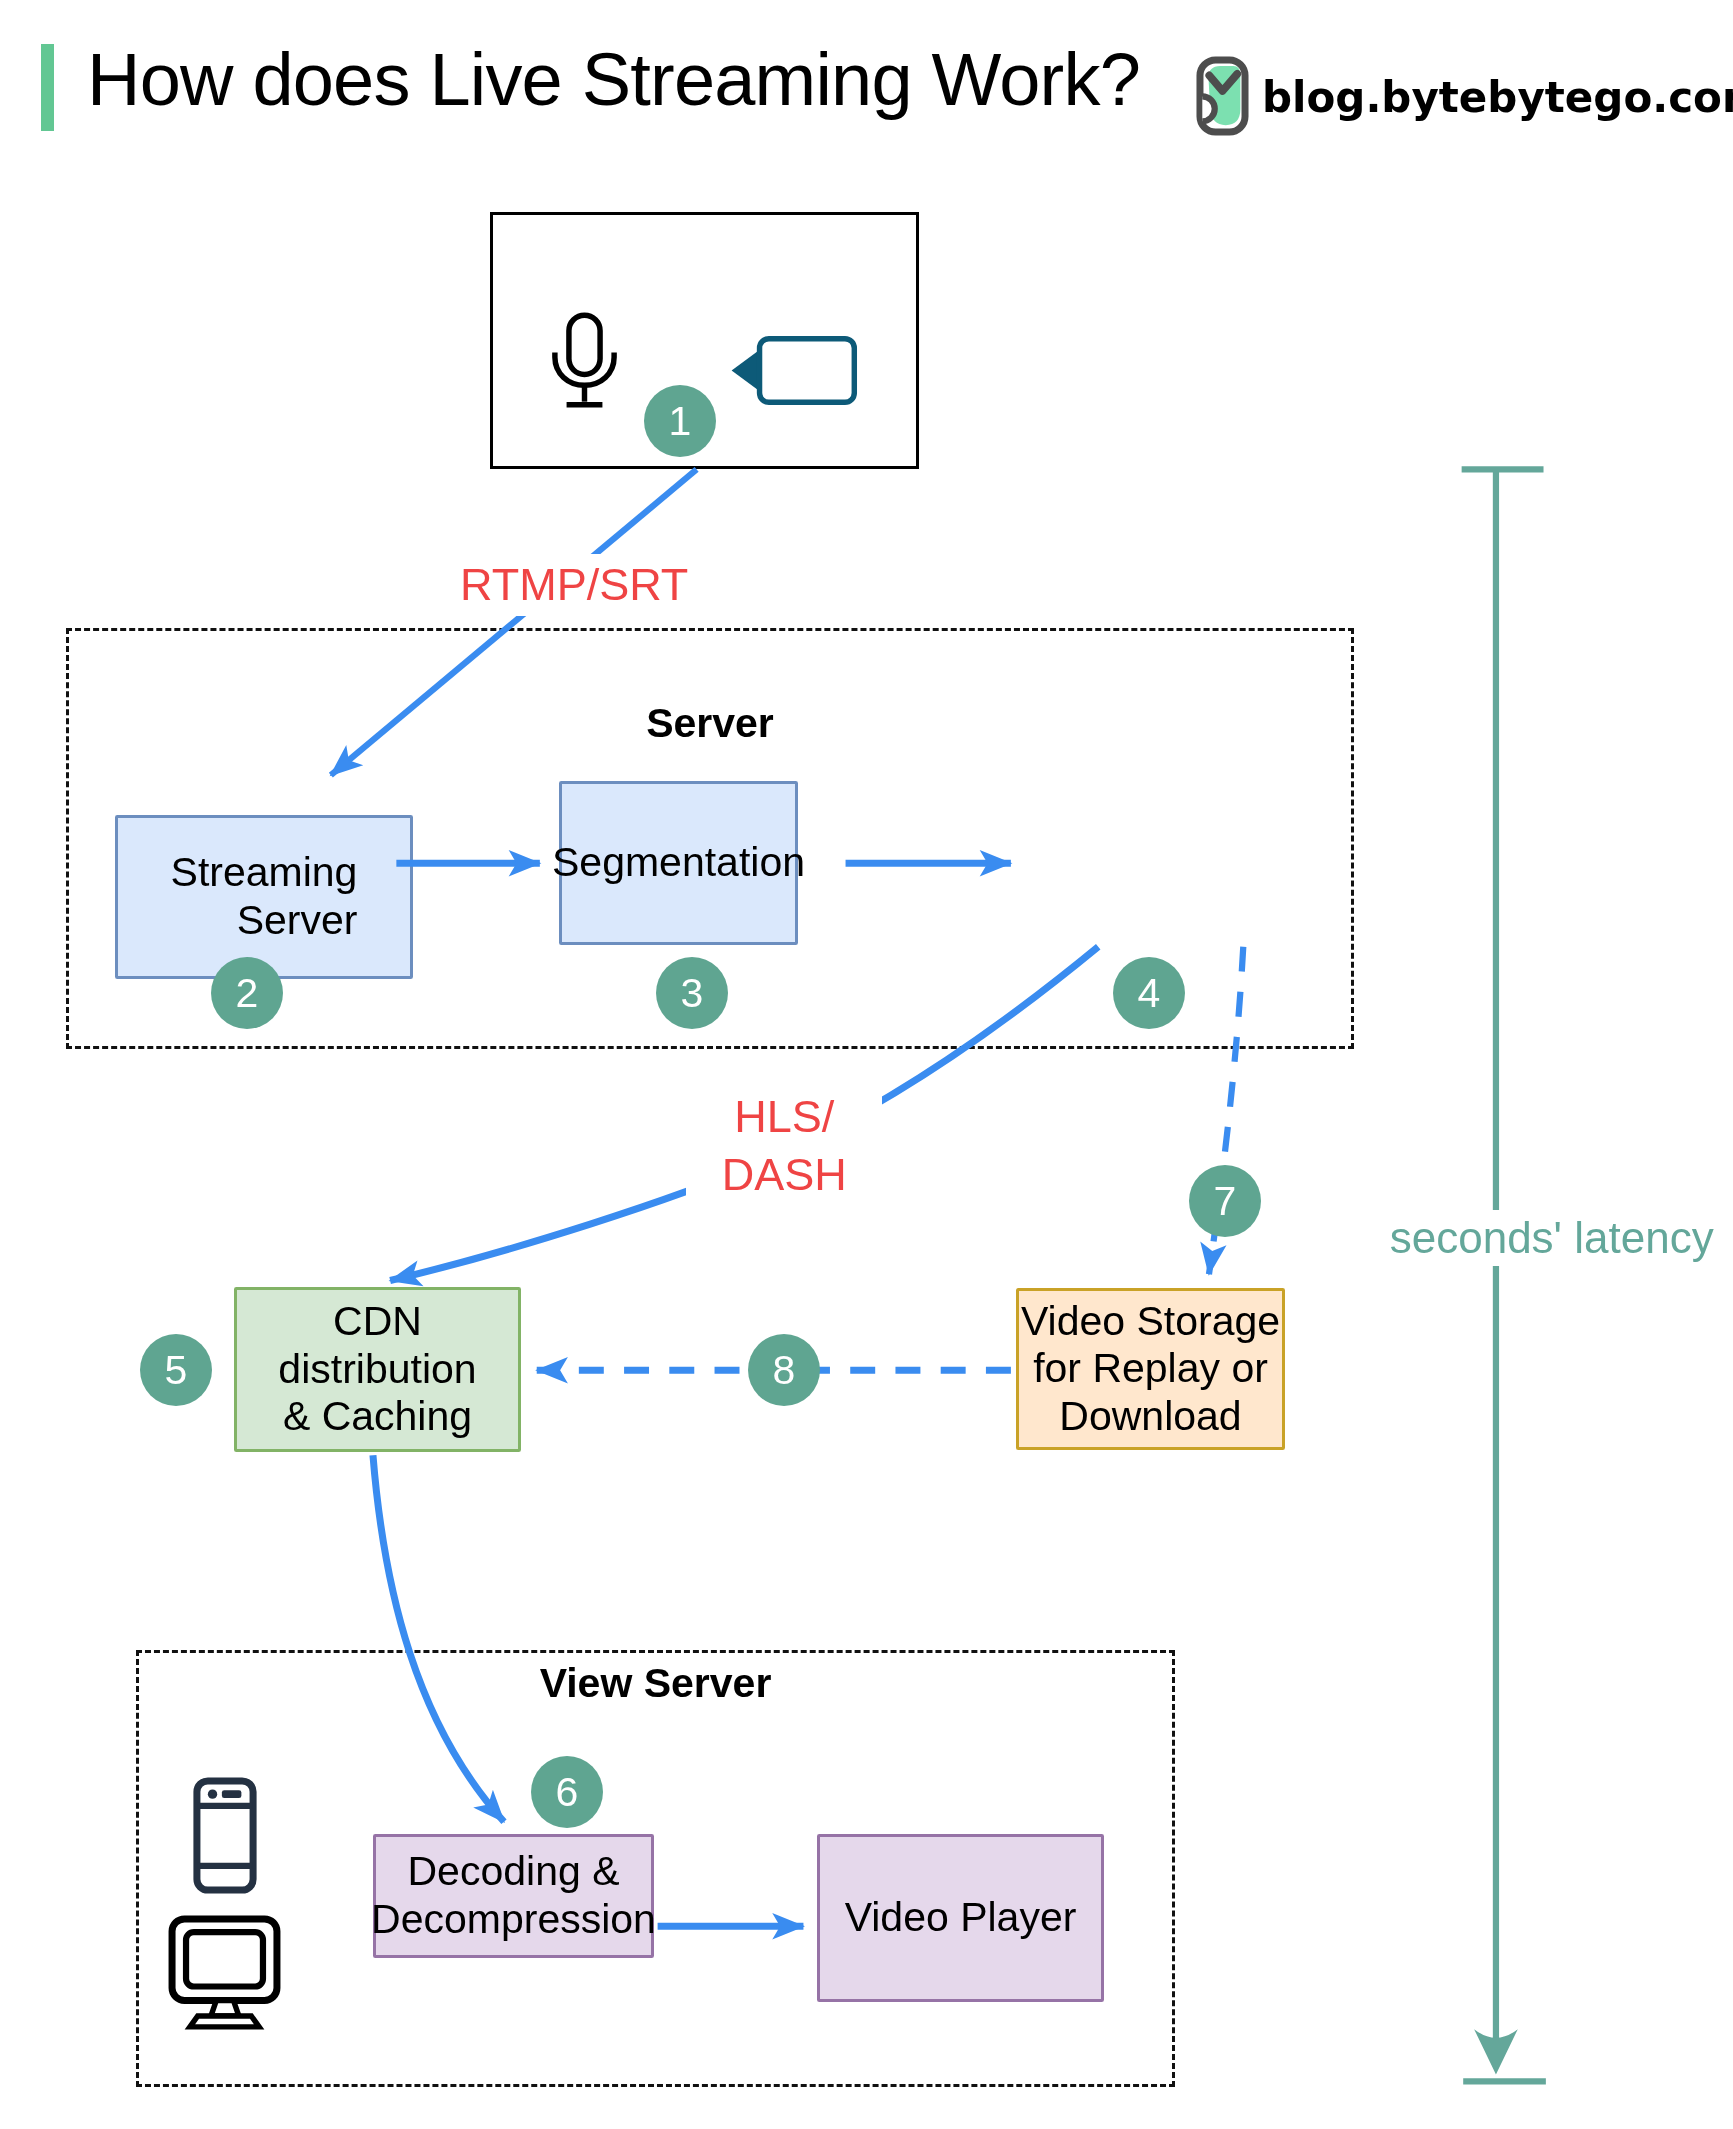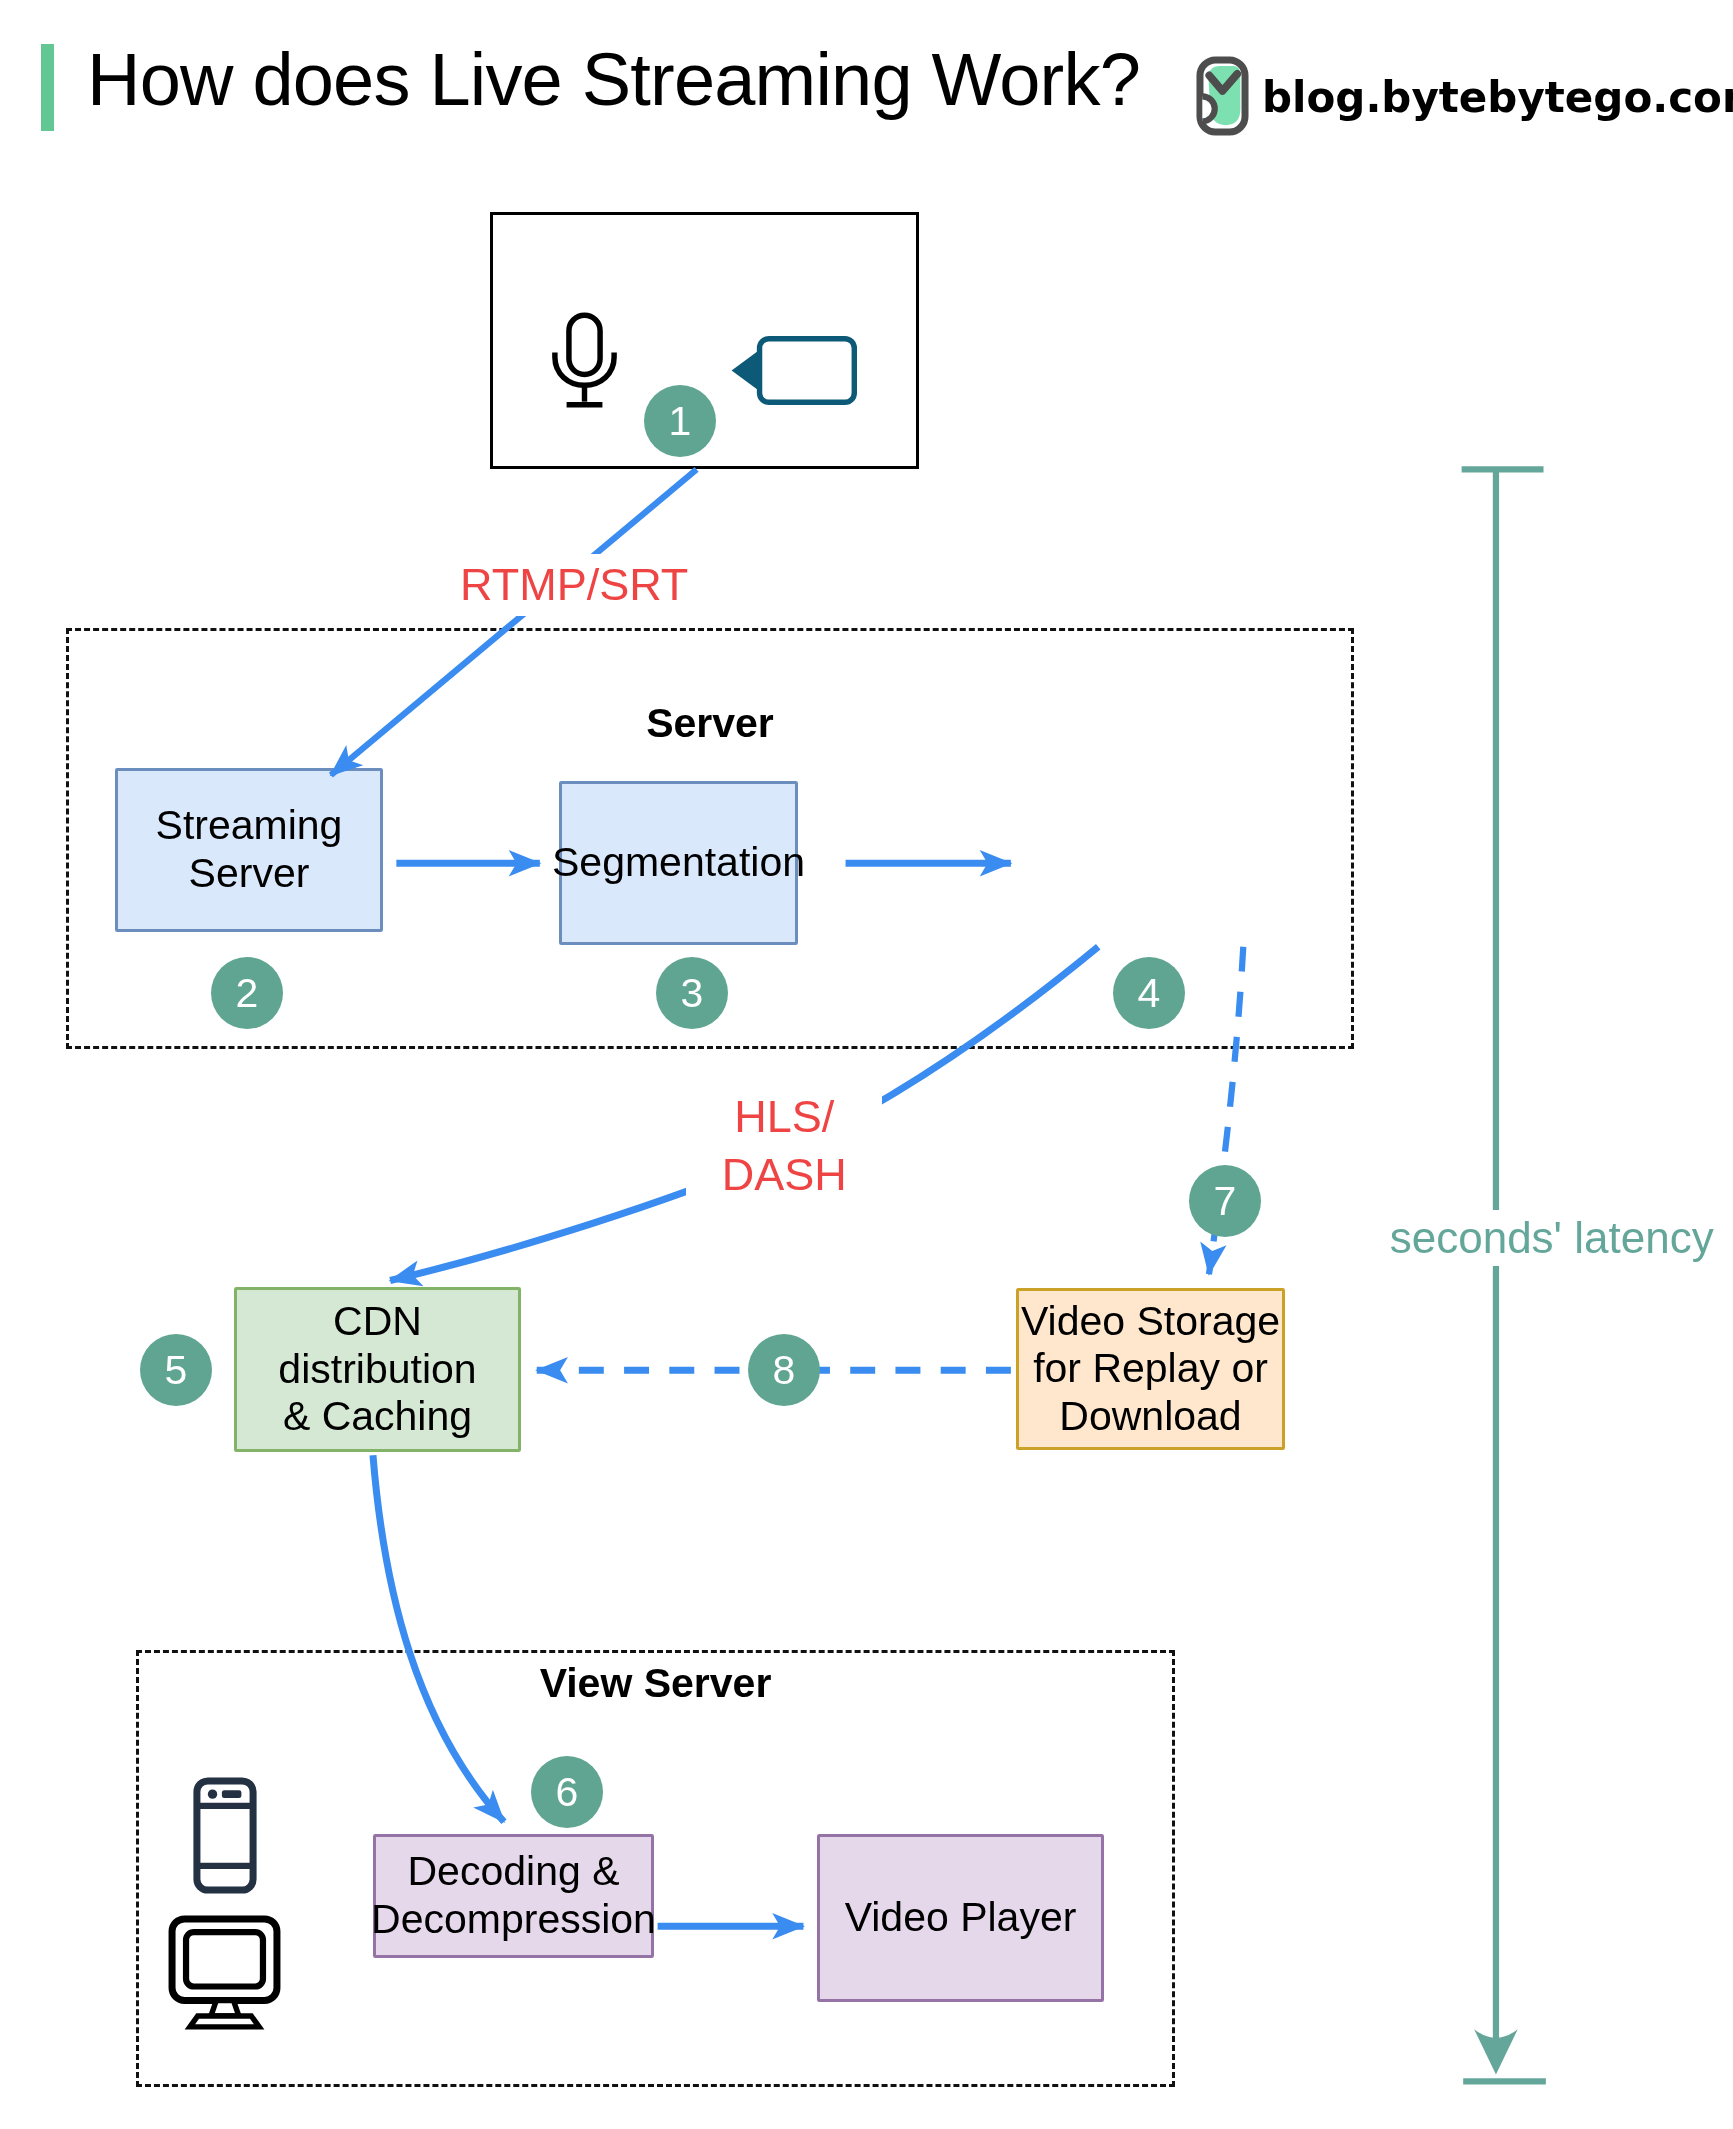--- a/index.html
+++ b/index.html
@@ -71,21 +71,21 @@
     <line x1="20" y1="119" x2="66" y2="119" stroke="#000" stroke-width="7"></line>
   </svg>
   <svg class="icon" style="left:730px;top:334px;" width="129" height="73" viewBox="0 0 166 94">
     <path d="M36 22 L36 72 L2 47 Z" fill="#0d5a78"></path>
     <rect x="38" y="6" width="122" height="82" rx="12" fill="#fff" stroke="#0d5a78" stroke-width="7"></rect>
   </svg>
 
   <div class="group" style="left:66px;top:628px;width:1288px;height:421px;"></div>
   <div class="group-title" style="left:66px;top:700px;width:1288px;">Server</div>
 
-  <div class="box blue node abs" style="left:115px;top:768px;width:268px;height:164px;">Streaming
+  <div class="box blue node abs" style="left:115px;top:815px;width:298px;height:164px;text-align:right;">Streaming
 Server</div>
   <div class="box blue node abs" style="left:559px;top:781px;width:239px;height:164px;">Segmentation</div>
 
   <div class="box green node abs" style="left:234px;top:1287px;width:287px;height:165px;">CDN distribution
 &amp; Caching</div>
   <div class="box orange node abs" style="left:1016px;top:1288px;width:269px;height:162px;">Video Storage
 for Replay or
 Download</div>
 
   <div class="group" style="left:136px;top:1650px;width:1039px;height:437px;"></div>

